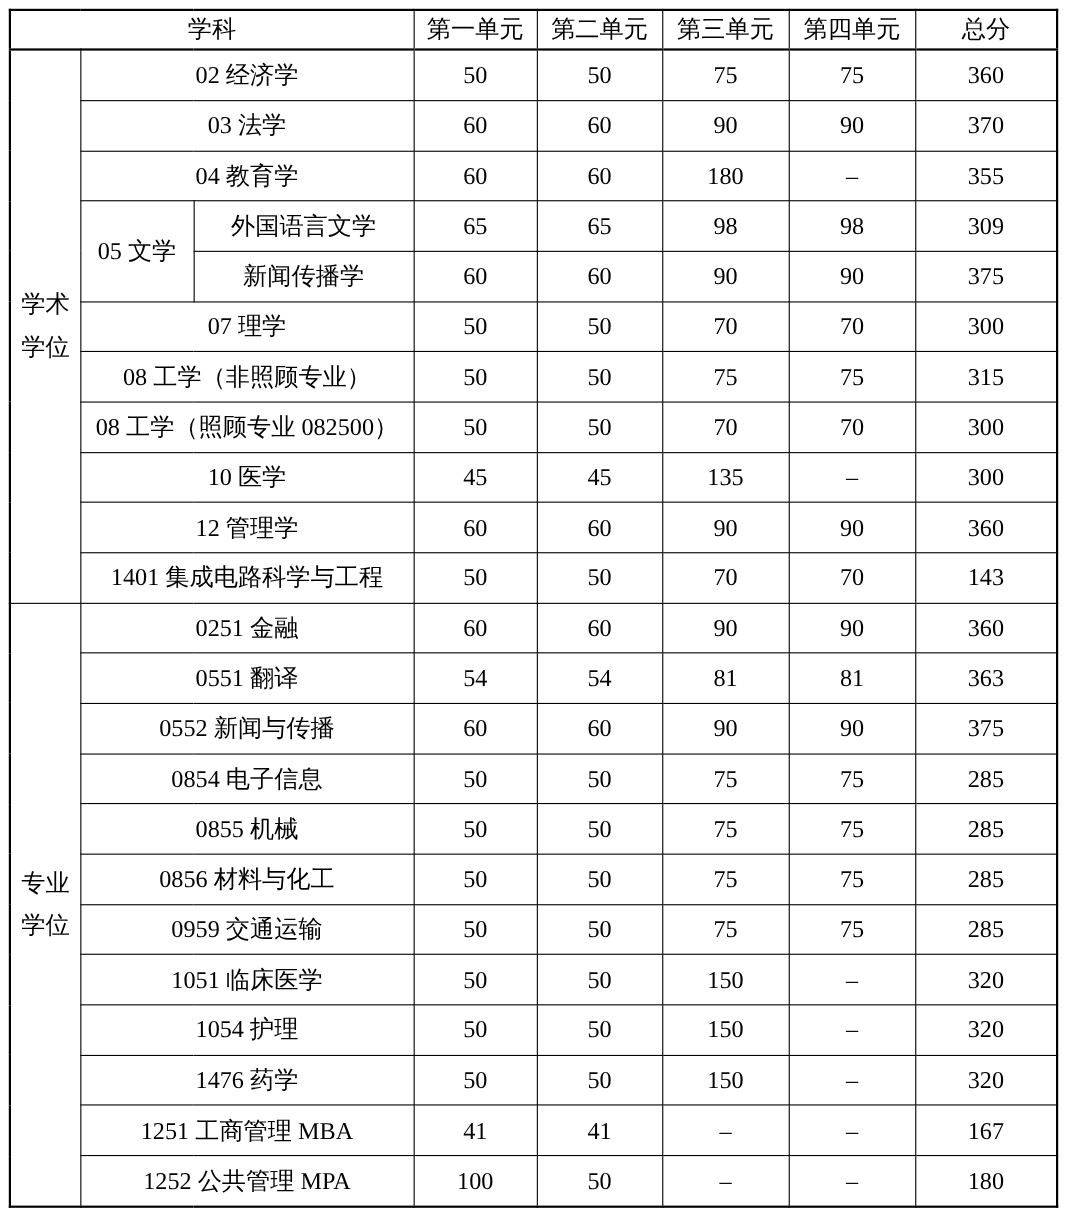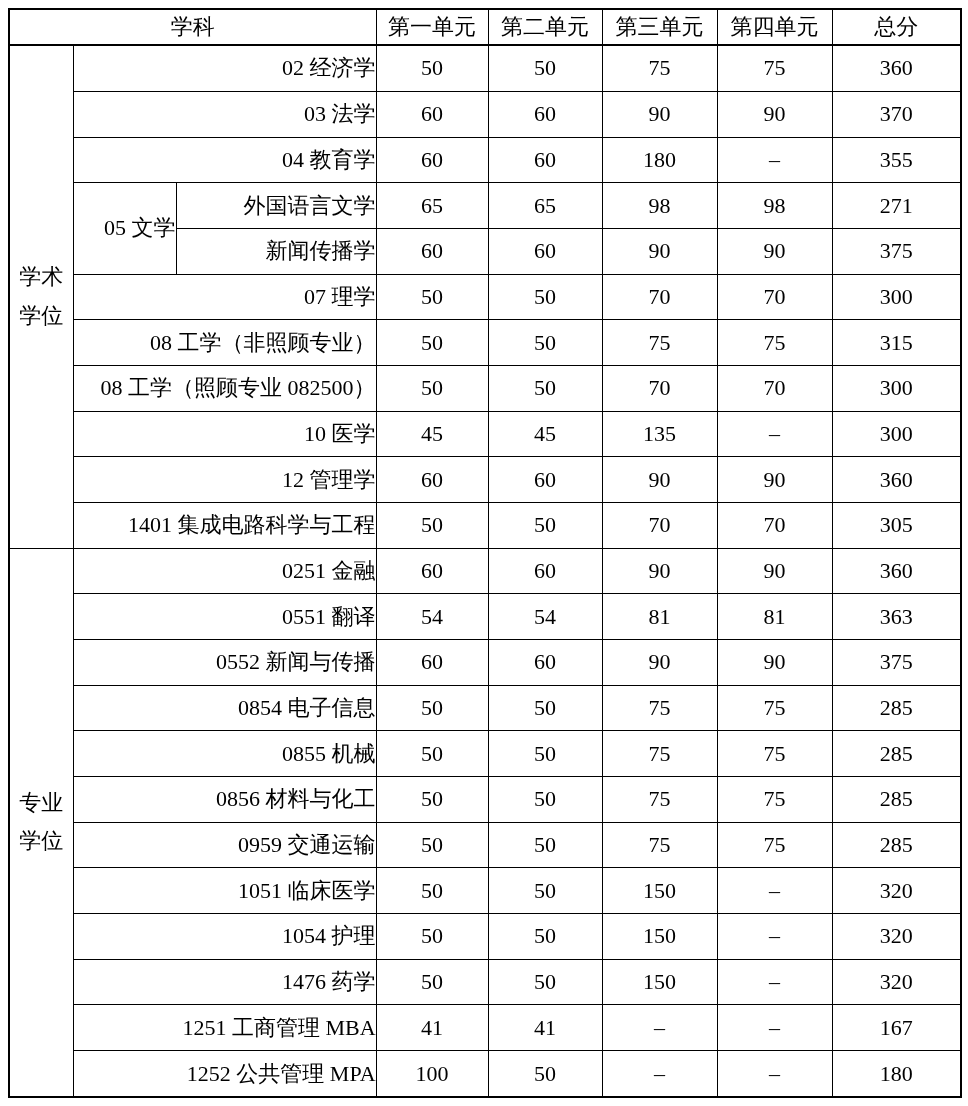--- a/index.html
+++ b/index.html
@@ -38,21 +38,21 @@
   .cell-degree {
     text-align: center;
     vertical-align: middle;
   }
   .degree-line {
     display: block;
     line-height: 1.75;
     text-align: center;
   }
   .cell-subject {
-    text-align: right;
+    text-align: center;
     padding-left: 5px;
     vertical-align: middle;
   }
   .cell-score {
     text-align: center;
     vertical-align: middle;
   }
 </style>
 </head>
 <body>
@@ -108,21 +108,21 @@
       <td class="cell-score">–</td>
       <td class="cell-score">355</td>
     </tr>
     <tr>
       <td class="cell-subject" rowspan="2">05 文学</td>
       <td class="cell-subject">外国语言文学</td>
       <td class="cell-score">65</td>
       <td class="cell-score">65</td>
       <td class="cell-score">98</td>
       <td class="cell-score">98</td>
-      <td class="cell-score">271</td>
+      <td class="cell-score">309</td>
     </tr>
     <tr>
       <td class="cell-subject">新闻传播学</td>
       <td class="cell-score">60</td>
       <td class="cell-score">60</td>
       <td class="cell-score">90</td>
       <td class="cell-score">90</td>
       <td class="cell-score">375</td>
     </tr>
     <tr>
@@ -164,21 +164,21 @@
       <td class="cell-score">90</td>
       <td class="cell-score">90</td>
       <td class="cell-score">360</td>
     </tr>
     <tr>
       <td class="cell-subject" colspan="2">1401 集成电路科学与工程</td>
       <td class="cell-score">50</td>
       <td class="cell-score">50</td>
       <td class="cell-score">70</td>
       <td class="cell-score">70</td>
-      <td class="cell-score">305</td>
+      <td class="cell-score">143</td>
     </tr>
 
     <tr>
       <td class="cell-degree" rowspan="12">
         <span class="degree-line">专业</span>
         <span class="degree-line">学位</span>
       </td>
       <td class="cell-subject" colspan="2">0251 金融</td>
       <td class="cell-score">60</td>
       <td class="cell-score">60</td>

